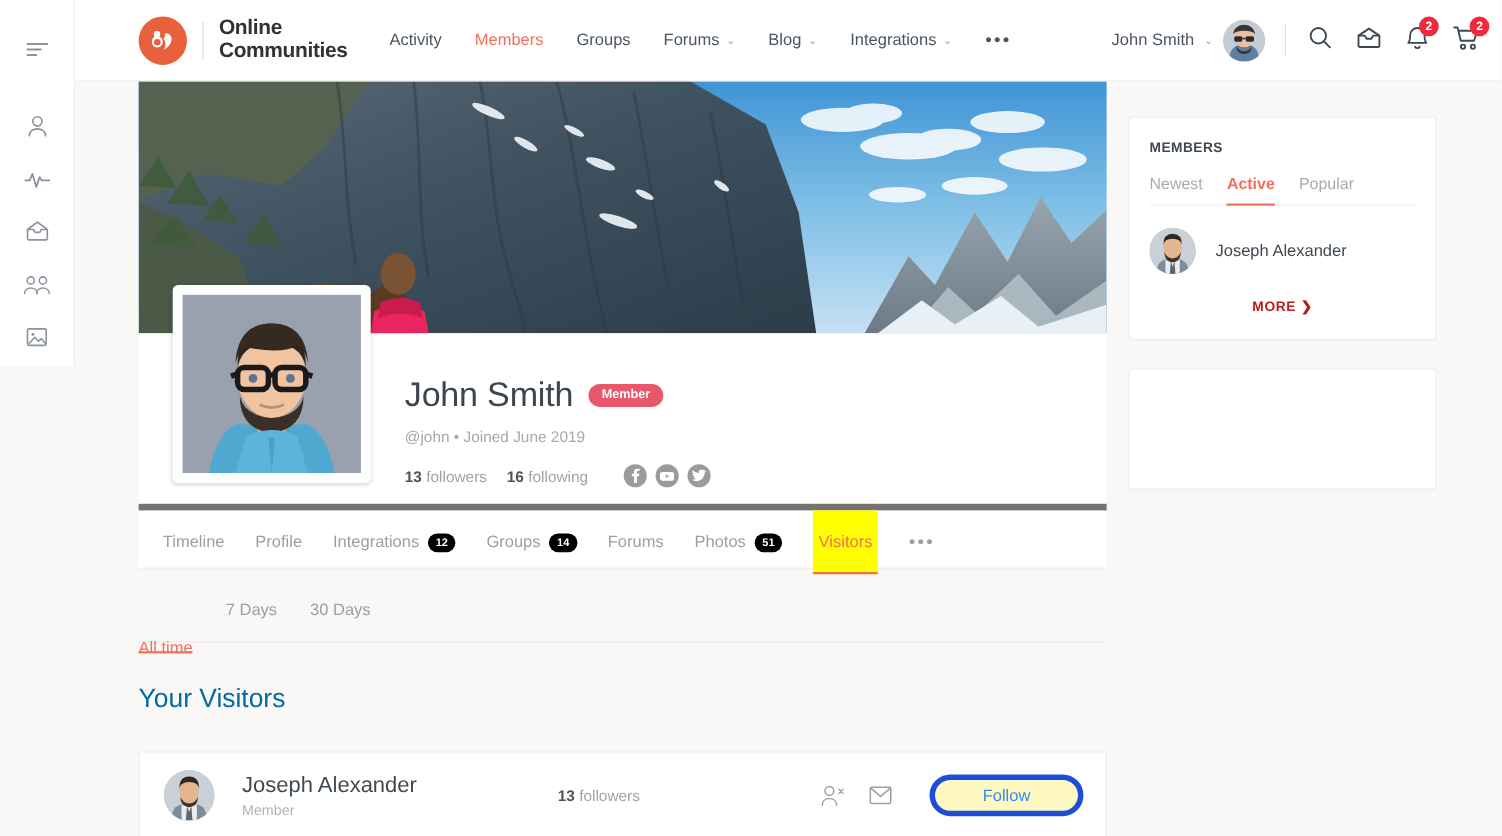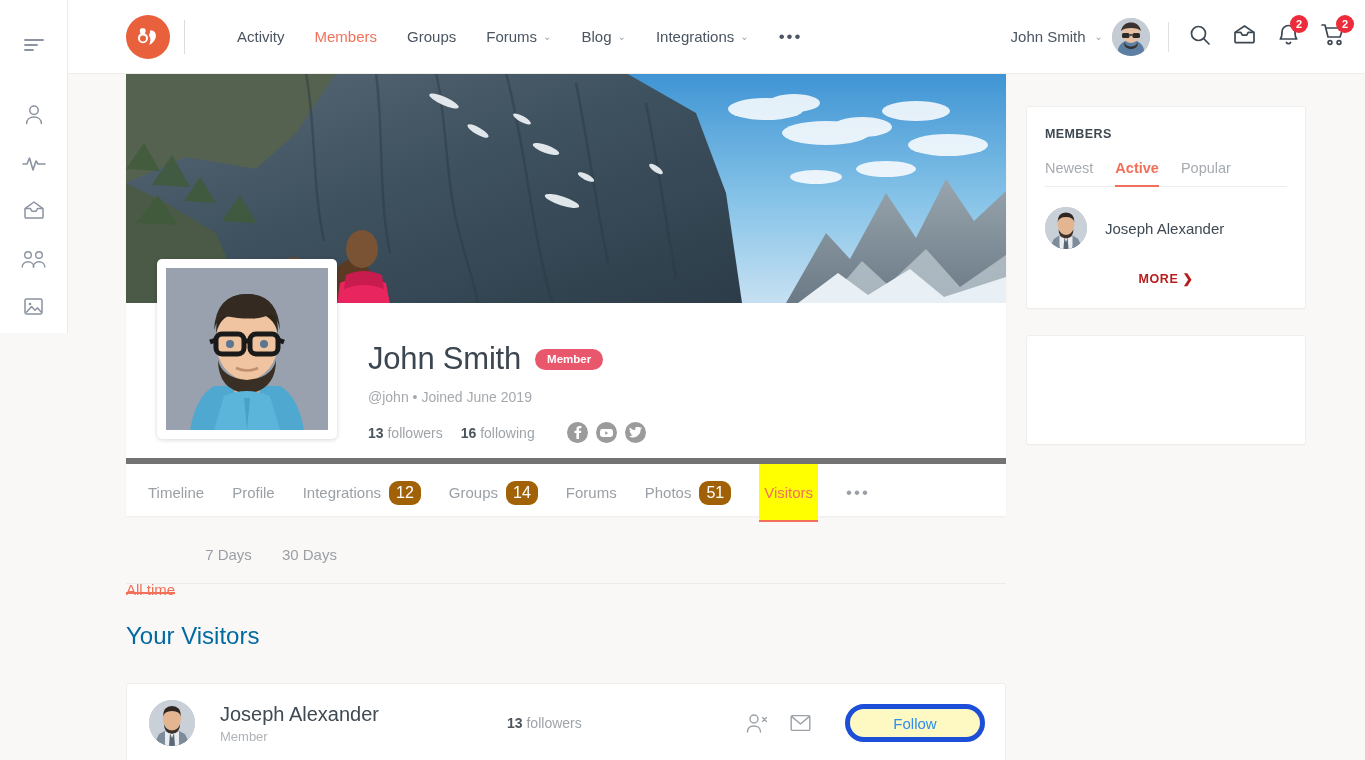--- a/index.html
+++ b/index.html
@@ -123,21 +123,21 @@
     border-top: 6px solid #737373;
     display: flex; gap: 28px;
     padding: 0 0 0 22px; height: 58px;
   }
   .pf-tab {
     font-size: 15px; color: #9ba0a6; cursor: pointer;
     display: flex; align-items: center; gap: 8px;
     height: 58px; line-height: 58px; position: relative;
   }
   .pf-tab .cnt {
-    background: #a16207; color: #fff; font-size: 16px; font-weight: normal;
+    background: #000000; color: #fff; font-size: 10px; font-weight: bold;
     border-radius: 9px; padding: 2px 7px; line-height: 1.3;
   }
   .pf-tab.sel { color: #f2705a; background: #ffff00; padding: 0 5px; }
   .pf-tab.sel::after {
     content: ""; position: absolute; left: 0; right: 0; bottom: 0;
     height: 2px; background: #f2705a;
   }
   .pf-tab .dots { letter-spacing: 2px; color: #9ba0a6; font-size: 17px; }
 
   
@@ -264,20 +264,24 @@
 
 <div class="header">
   <div class="brand">
     <div class="logo-mark">
       <svg width="26" height="26" viewBox="0 0 26 26" fill="#fff">
         <path d="M8.6 4.2c1.3 0 2.1 1.1 2.1 2.6 0 1.1-.4 2-1 2.6 1.9.5 3.3 2.3 3.3 4.6 0 2.9-2.2 5.2-5 5.2s-5-2.3-5-5.2c0-2.1 1.1-3.8 2.7-4.6-.6-.7-.9-1.6-.9-2.6 0-1.5.8-2.6 2-2.6h1.8zm-.6 7.2a3 3 0 1 0 0 6 3 3 0 0 0 0-6z"></path>
         <path d="M16.3 6.4c2.6 0 4.6 2.2 4.6 5.1 0 4.1-3 7.8-6.9 9.6.9-1.5 1.4-3.2 1.4-5 0-1.9-.6-3.6-1.7-4.9.8-1 1.3-2.3 1.3-3.7 0-.4 0-.7-.1-1.1h1.4z"></path>
       </svg>
     </div>
     <div class="brand-div"></div>
+    <div class="brand-name">
+      <div>Online</div>
+      <div>Communities</div>
+    </div>
   </div>
 
   <div class="mainnav">
     <div class="navlink">
         <span>Activity</span>
       </div>
     <div class="navlink active">
         <span>Members</span>
       </div>
     <div class="navlink">

